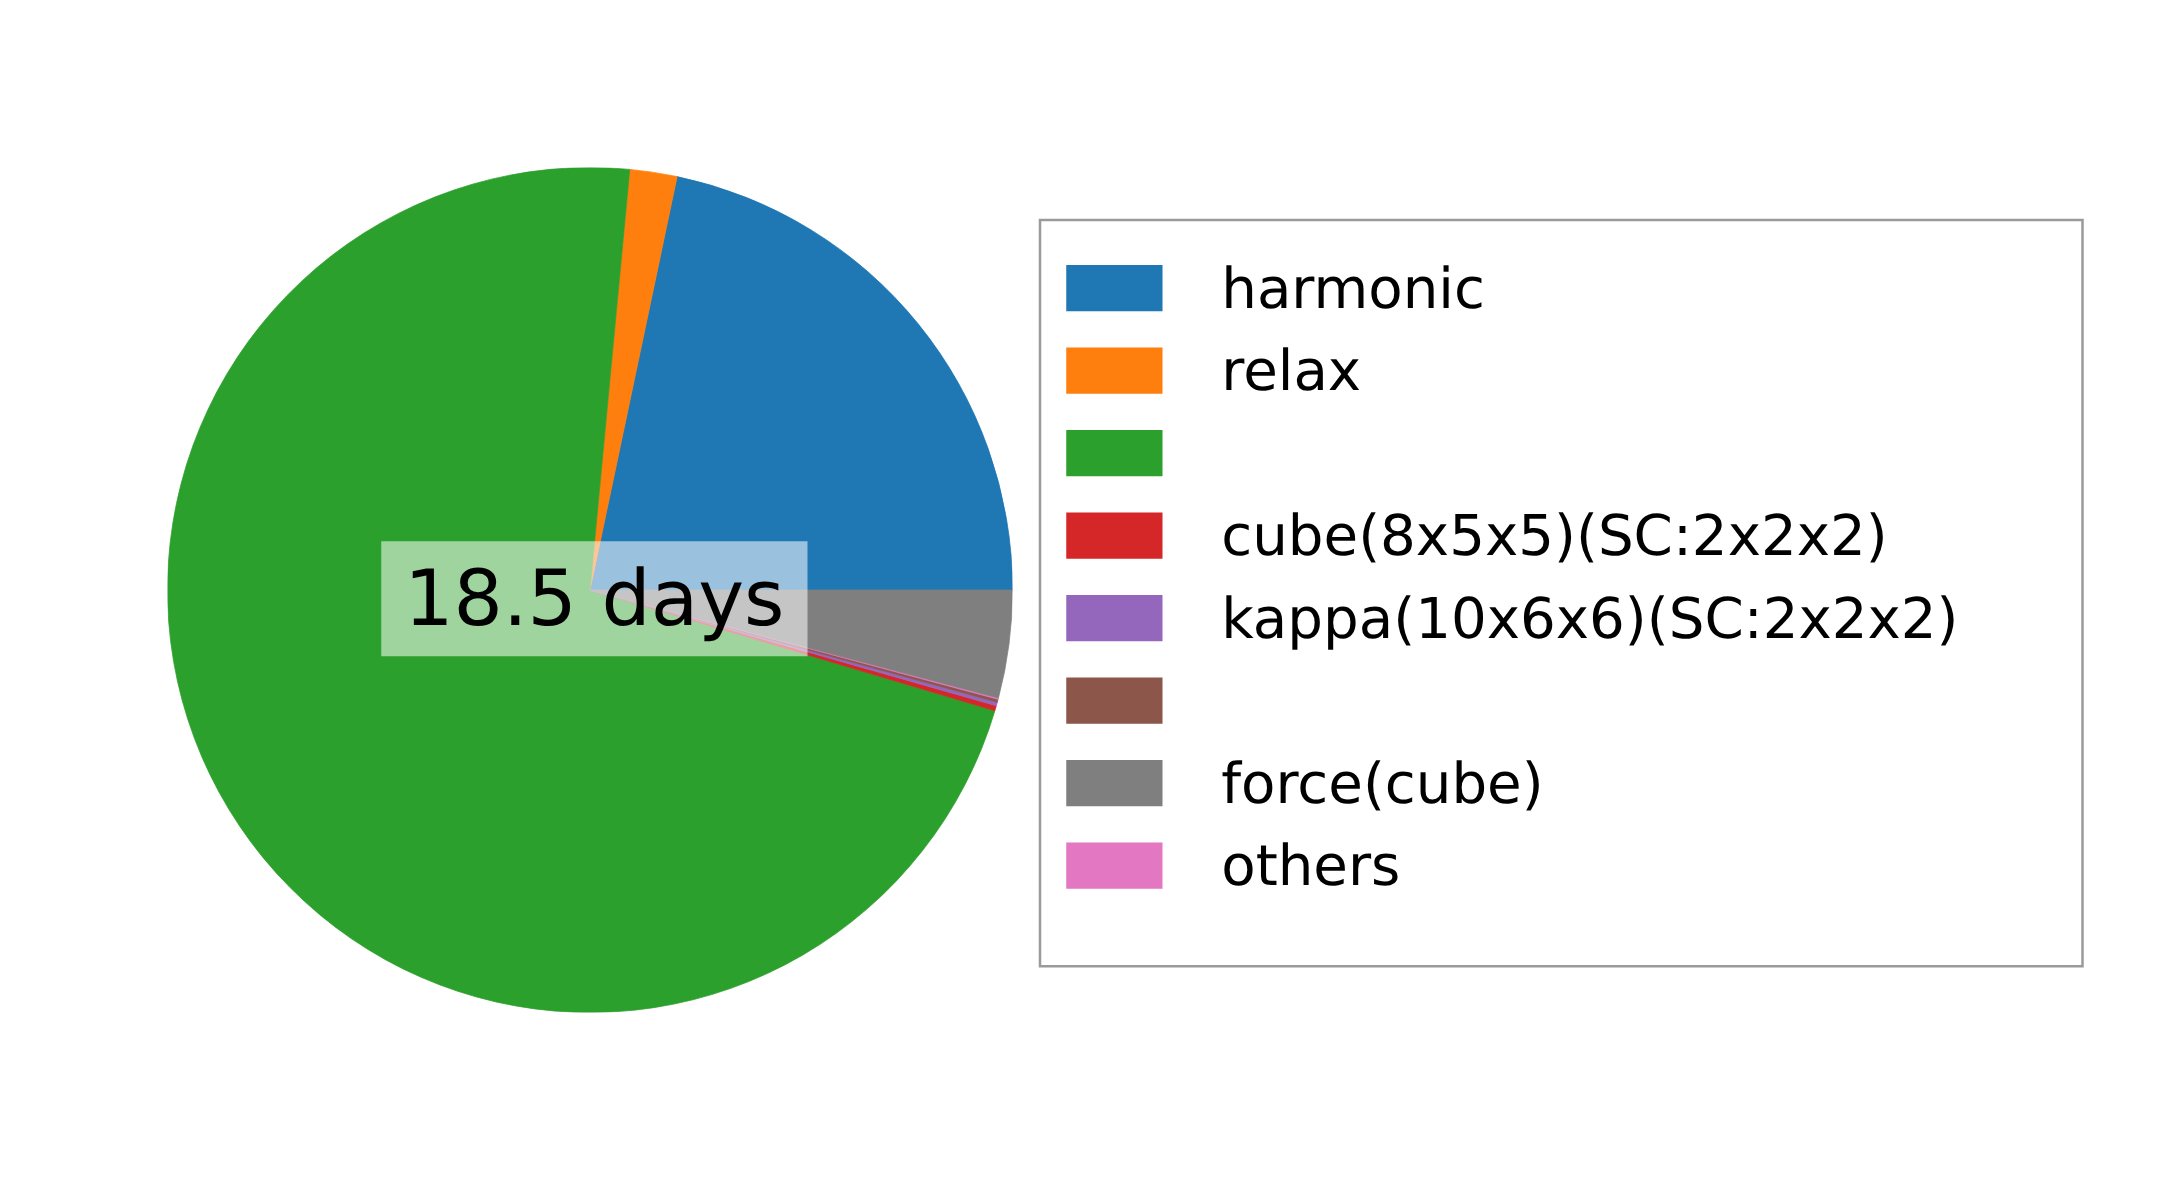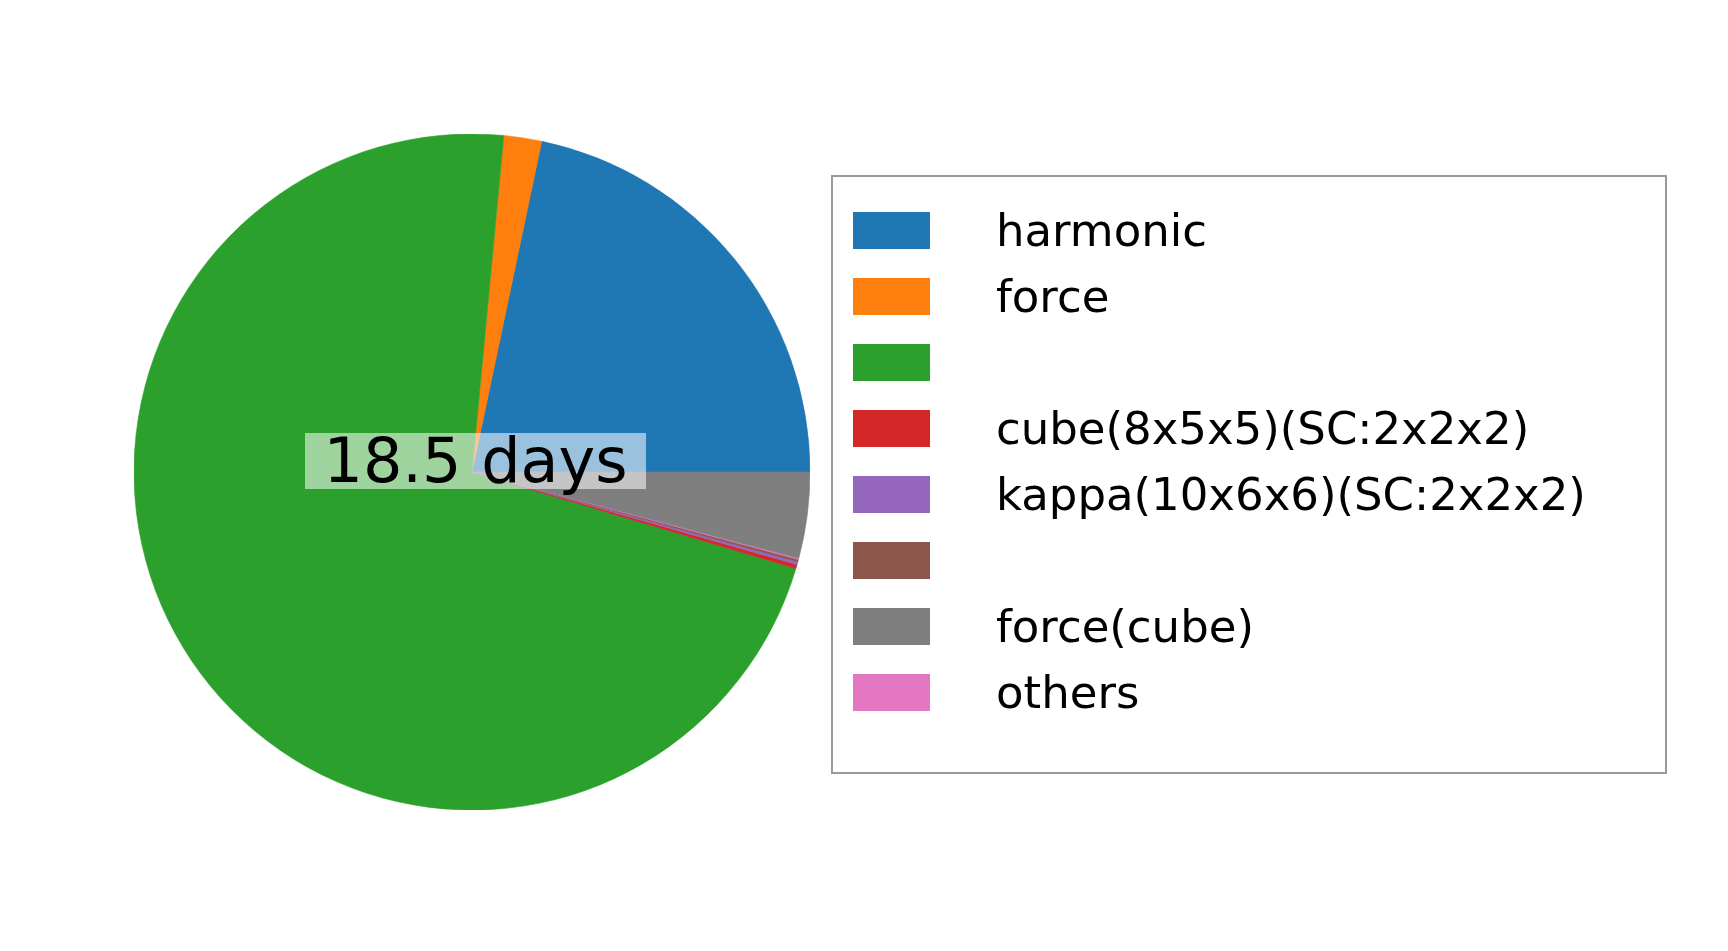--- a/index.html
+++ b/index.html
@@ -38,21 +38,21 @@
     width: 676px;
     height: 676px;
   }
 
   
   #pie-label {
     position: absolute;
     left: 305px;
     top: 433px;
     width: 341px;
-    height: 56px;
+    height: 92px;
     background: rgba(255, 255, 255, 0.55);
     display: flex;
     align-items: center;
     justify-content: center;
     pointer-events: none;
   }
   #pie-label span {
     font-size: 62px;
     line-height: 1;
     color: #000000;
@@ -82,21 +82,21 @@
     align-items: center;
     height: 66px;
     padding-left: 20px;
   }
   .legend-swatch {
     width: 77px;
     height: 37px;
     flex: 0 0 auto;
   }
   .legend-label {
-    margin-left: 66px;
+    margin-left: 47px;
     font-size: 45px;
     line-height: 1;
     color: #000000;
     white-space: nowrap;
   }
 </style>
 </head>
 <body>
 
 <div id="figure">
@@ -121,21 +121,21 @@
   </div>
 
   <div id="legend" style="border-color: rgb(154, 154, 154);">
     <ul id="legend-list">
         <li class="legend-entry">
           <span class="legend-swatch" style="background: rgb(31, 119, 180);"></span>
           <span class="legend-label">harmonic</span>
         </li>
         <li class="legend-entry">
           <span class="legend-swatch" style="background: rgb(255, 127, 14);"></span>
-          <span class="legend-label">force</span>
+          <span class="legend-label">relax</span>
         </li>
         <li class="legend-entry">
           <span class="legend-swatch" style="background: rgb(44, 160, 44);"></span>
         </li>
         <li class="legend-entry">
           <span class="legend-swatch" style="background: rgb(214, 39, 40);"></span>
           <span class="legend-label">cube(8x5x5)(SC:2x2x2)</span>
         </li>
         <li class="legend-entry">
           <span class="legend-swatch" style="background: rgb(148, 103, 189);"></span>

